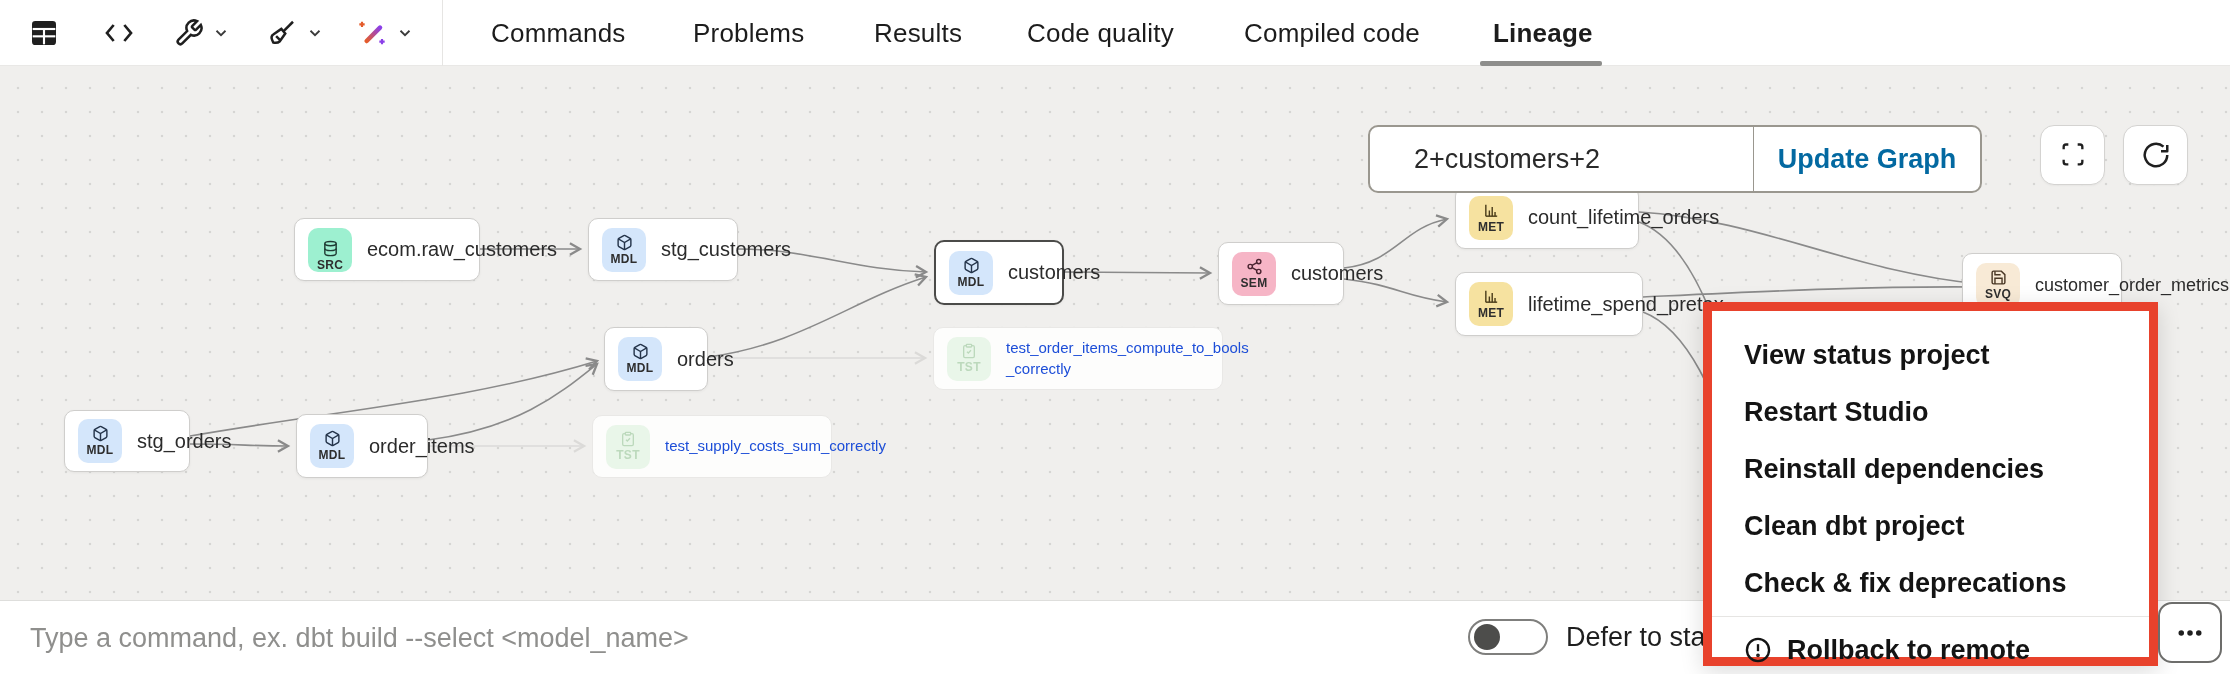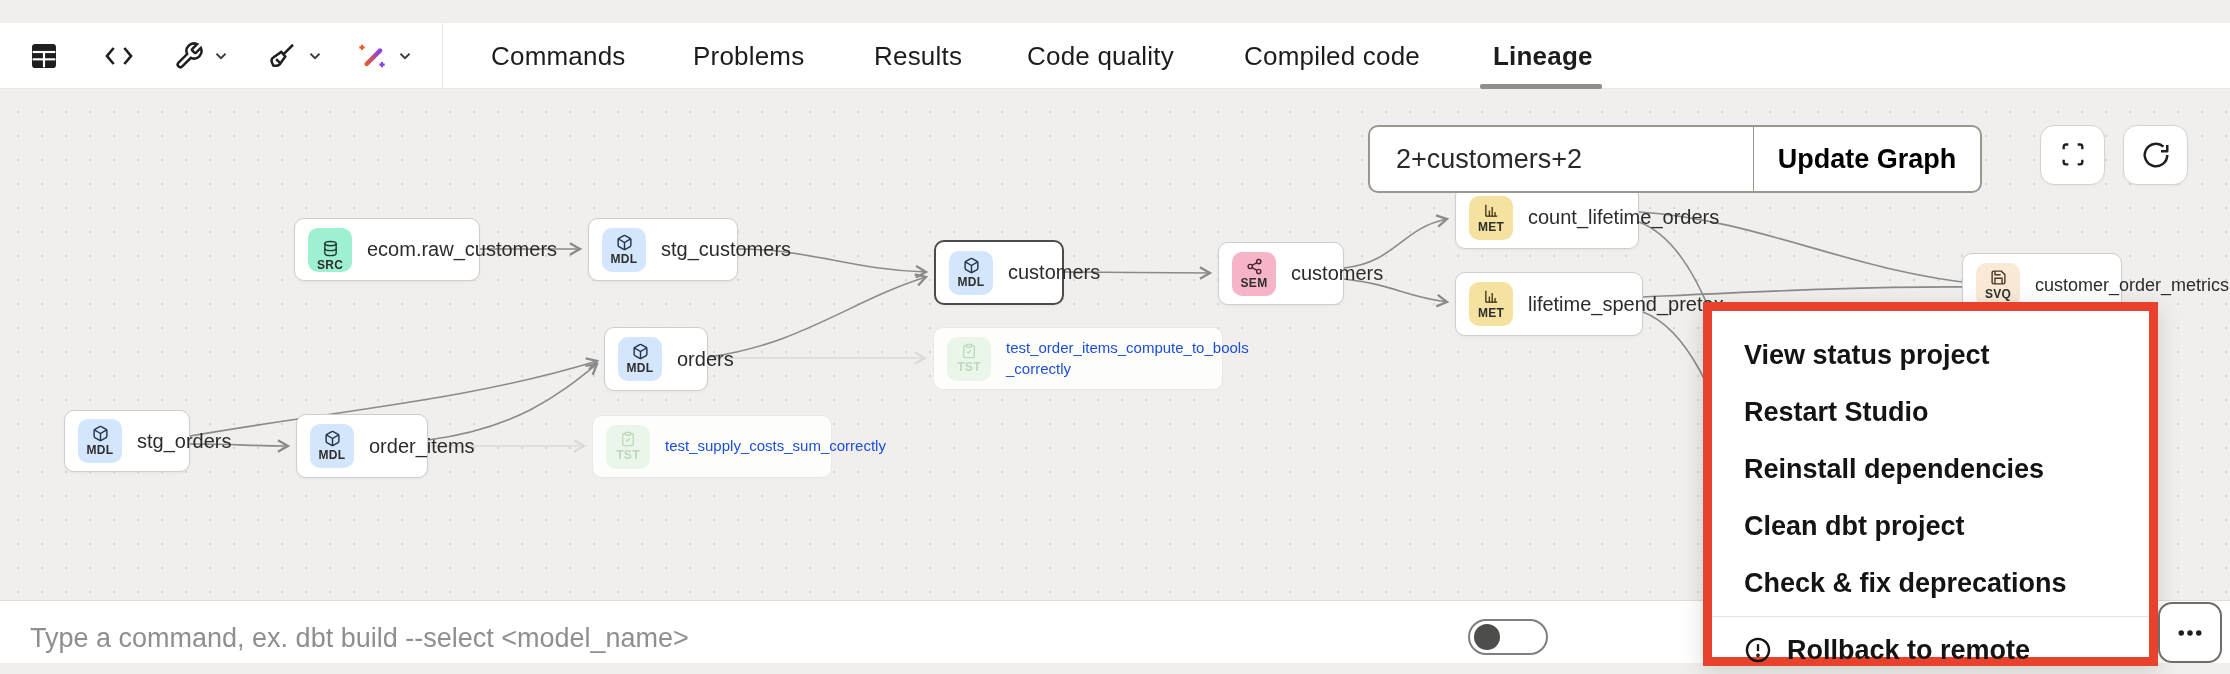--- a/index.html
+++ b/index.html
@@ -1,20 +1,20 @@
 <!DOCTYPE html>
 <html><head>
 <meta charset="utf-8">
 <style>
   * { margin:0; padding:0; box-sizing:border-box; }
   body { font-family:"Liberation Sans", sans-serif; background:#fff; }
   #app { position:relative; width:2230px; height:674px; overflow:hidden; background:#f0efed; }
 
   
-  .toolbar { position:absolute; left:0; top:0; width:2230px; height:66px; background:#fff; border-bottom:1px solid #e9e8e6; z-index:4;margin-top:23px; }
+  .toolbar { position:absolute; left:0; top:0; width:2230px; height:66px; background:#fff; border-bottom:1px solid #e9e8e6; z-index:4; }
   .tool-btn { position:absolute; top:0; height:66px; display:flex; align-items:center; gap:8px; cursor:pointer; }
   .tool-divider { position:absolute; left:442px; top:0; width:1px; height:66px; background:#e6e5e3; }
   .tab { position:absolute; top:0; height:66px; line-height:66px; font-size:26px; color:#1c1c1c; letter-spacing:.2px; cursor:pointer; white-space:nowrap; }
   .tab-underline { position:absolute; left:1480px; top:61px; width:122px; height:5px; background:#8e8e8c; border-radius:2px; }
 
   
   .canvas { position:absolute; left:0; top:66px; width:2230px; height:534px;
             background:#f0efed;
             background-image:radial-gradient(#d6d5d3 1.4px, transparent 1.6px);
             background-size:24px 24px; background-position:6px 10px; }
@@ -31,35 +31,35 @@
   .badge-src { background:#9df0d0;justify-content:flex-end; } .badge-mdl { background:#d4e6fb; } .badge-sem { background:#f6b5c6; }
   .badge-met { background:#f6e2a0; } .badge-svq { background:#f8ead6; }
   .node.faded { border-color:#e9e8e6; box-shadow:none; background:#fdfdfc; }
   .node.faded .node-label { color:#1d4ed8; font-size:15px; white-space:normal; line-height:1.35; }
   .node.faded .badge { background:#e9f6e9; }
   .node.faded .badge-code { color:#bcd9bc; }
 
   
   .selector-bar { position:absolute; left:1368px; top:125px; width:614px; height:68px; background:#fff;
                   border:2px solid #9a978f; border-radius:10px; display:flex; z-index:3; }
-  .selector-value { flex:0 0 384px; display:flex; align-items:center; padding-left:26px; font-size:27px; color:#2a2a2a; border-right:1.5px solid #9a978f; cursor:text; }
-  .update-btn { flex:1; display:flex; align-items:center; justify-content:center; font-size:27px; font-weight:600; color:#000000; cursor:pointer; }
+  .selector-value { flex:0 0 384px; display:flex; align-items:center; padding-left:44px; font-size:27px; color:#2a2a2a; border-right:1.5px solid #9a978f; cursor:text; }
+  .update-btn { flex:1; display:flex; align-items:center; justify-content:center; font-size:27px; font-weight:600; color:#0369a1; cursor:pointer; }
   .sq-btn { position:absolute; top:125px; width:65px; height:60px; background:#fff; border:1.5px solid #d4d3d1; border-radius:14px;
             display:flex; align-items:center; justify-content:center; z-index:3; cursor:pointer; box-shadow:0 1px 2px rgba(0,0,0,.04); }
 
   
   .menu-frame { position:absolute; left:1703px; top:302px; width:455px; height:364px; border:9px solid #e8422c;
                 background:#fff; z-index:6; box-shadow:0 6px 22px rgba(0,0,0,.14); }
   .menu-inner { padding:16px 0 0 0; }
   .menu-item { height:57px; display:flex; align-items:center; padding-left:32px; font-size:27px; font-weight:600; color:#141414; cursor:pointer; white-space:nowrap; }
   .menu-sep { height:1px; background:#e6e5e3; margin:4px 0 6px 0; }
   .menu-item.danger { gap:15px; height:54px; }
 
   
-  .bottombar { position:absolute; left:0; top:600px; width:2230px; height:63px; background:#fff; border-top:1px solid #dededc; z-index:4; }
+  .bottombar { position:absolute; left:0; top:600px; width:2230px; height:74px; background:#fff; border-top:1px solid #dededc; z-index:4; }
   .cmd-input { position:absolute; left:30px; top:14px; width:1300px; height:46px; border:none; outline:none; font-size:27px; color:#3a3a3a; font-family:"Liberation Sans", sans-serif; background:transparent; }
   .cmd-input::placeholder { color:#8f8f8d; opacity:1; }
   .toggle { position:absolute; left:1468px; top:619px; width:80px; height:36px; border:2px solid #7f7f7d; border-radius:18px; background:#fff; cursor:pointer; z-index:4; }
   .toggle .knob { position:absolute; left:4px; top:3px; width:26px; height:26px; border-radius:50%; background:#4d4d4b; }
   .defer-label { position:absolute; left:1566px; top:600px; height:74px; line-height:74px; font-size:27px; font-weight:500; color:#1e1e1e; z-index:4; white-space:nowrap; }
   .more-btn { position:absolute; left:2158px; top:602px; width:64px; height:61px; background:#fff; border:2px solid #6d6d6b; border-radius:14px;
               display:flex; align-items:center; justify-content:center; z-index:7; cursor:pointer; }
 </style>
 </head>
 <body>
@@ -329,20 +329,21 @@
     <span class="tab" style="left:1493px;font-weight:700">Lineage</span>
     <div class="tab-underline"></div>
   </div>
 
   <div class="bottombar">
     <input class="cmd-input" placeholder="Type a command, ex. dbt build --select &lt;model_name&gt;" style="">
   </div>
   <div class="toggle">
       <div class="knob"></div>
     </div>
+  <div class="defer-label">Defer to sta</div>
   <div class="more-btn">
     <svg width="30" height="30" viewBox="0 0 24 24" fill="#1f1f1f">
         <circle cx="5" cy="12" r="2.2"></circle>
         <circle cx="12" cy="12" r="2.2"></circle>
         <circle cx="19" cy="12" r="2.2"></circle>
       </svg>
   </div>
 
   <div class="menu-frame">
     <div class="menu-inner">

